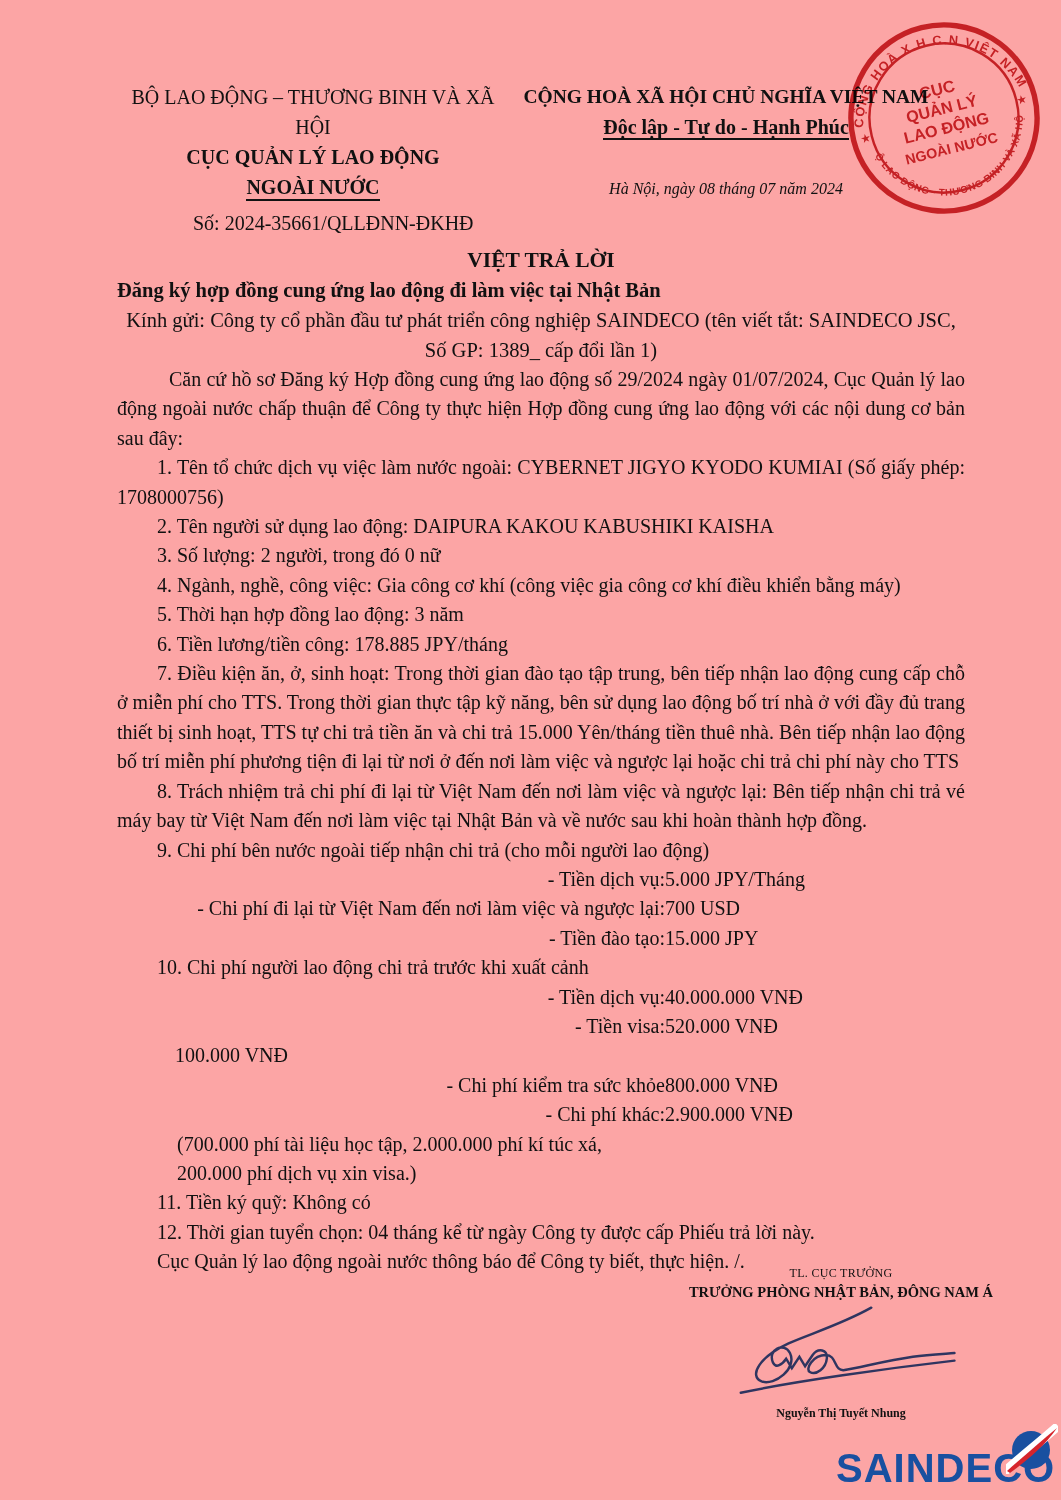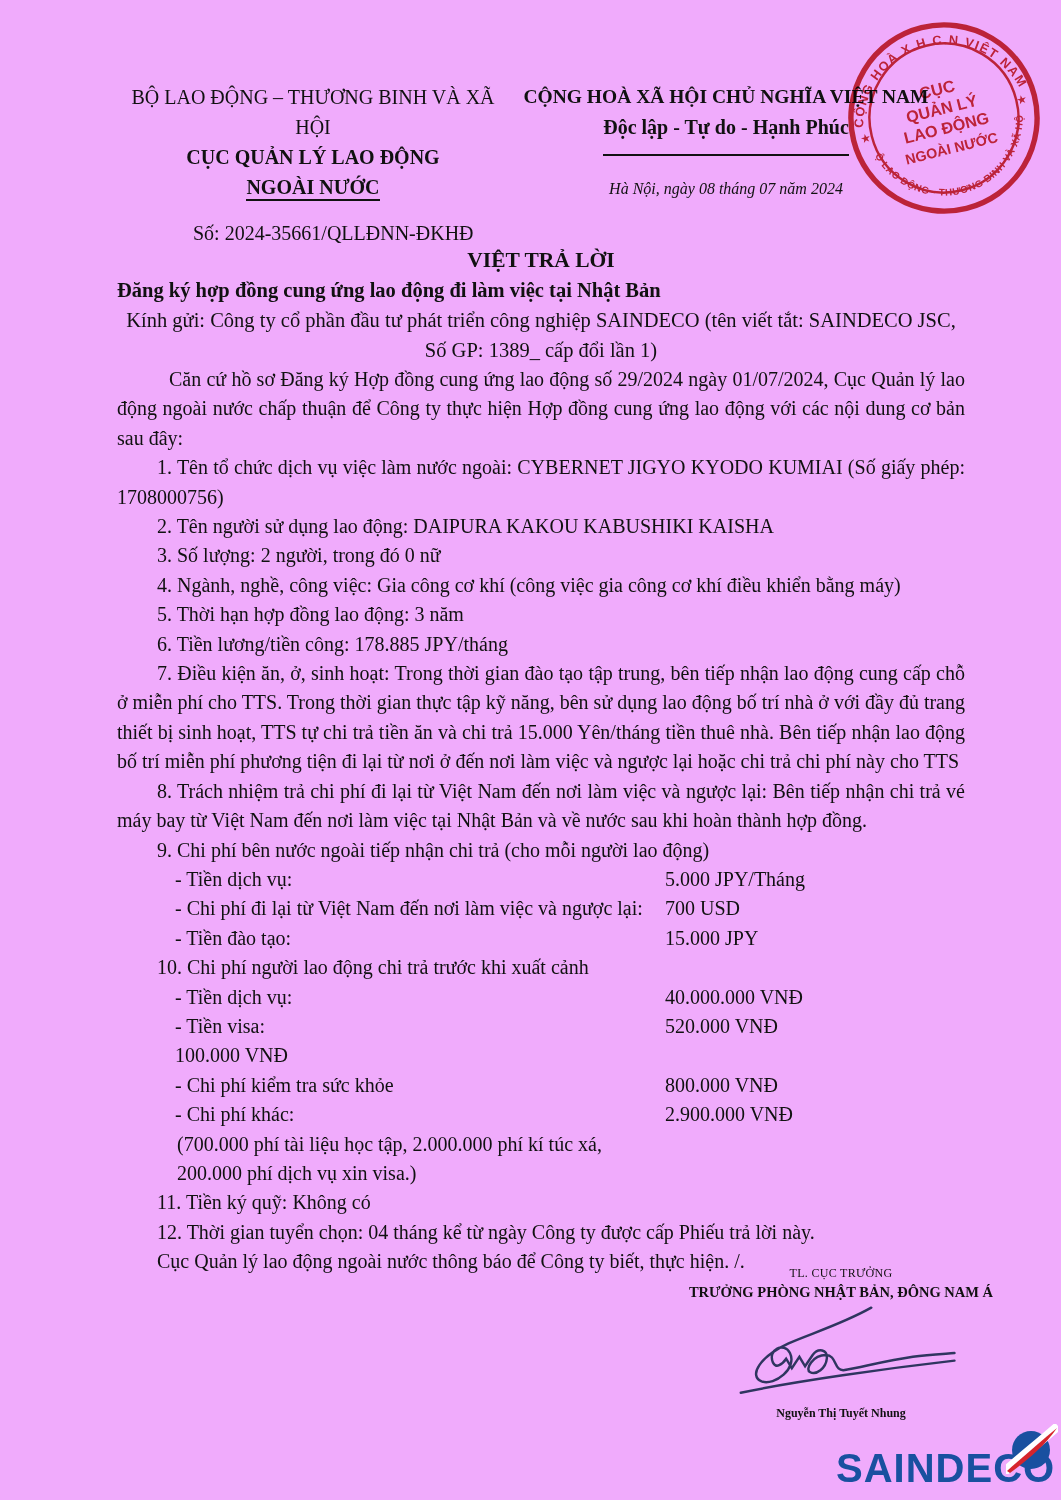--- a/index.html
+++ b/index.html
@@ -1,46 +1,46 @@
 <!DOCTYPE html>
 <html lang="vi"><head>
 <meta charset="utf-8">
 <title>Phiếu trả lời</title>
 <style>
   html,body{margin:0;padding:0;background:#e8e8e8;}
   .page{
     position:relative;width:1061px;height:1500px;margin:0 auto;
-    background:#f0abfc;color:#111;overflow:hidden;
+    background:#fca5a5;color:#111;overflow:hidden;
     font-family:"Liberation Serif","DejaVu Serif",serif;
   }
   
   .header-left{position:absolute;left:115px;top:82px;width:396px;text-align:center;font-size:20px;line-height:30px;}
   .org-parent{font-weight:normal;}
   .org-unit{font-weight:bold;}
   .org-unit-2 span{border-bottom:2.5px solid #111;padding-bottom:1px;}
-  .doc-number{position:absolute;left:193px;top:222px;font-size:20px;}
+  .doc-number{position:absolute;left:193px;top:212px;font-size:20px;}
 
   .header-right{position:absolute;left:500px;top:82px;width:452px;text-align:center;}
   .motto-1{font-weight:bold;font-size:19.5px;line-height:30px;}
   .motto-2{font-weight:bold;font-size:20px;line-height:30px;}
-  .motto-2 span{border-bottom:2.5px solid #111;padding-bottom:16px;}
+  .motto-2 span{border-bottom:2.5px solid #111;padding-bottom:0;}
   .place-date{margin-top:38px;font-style:italic;font-size:16px;}
 
   .stamp{position:absolute;left:846px;top:20px;width:196px;height:196px;mix-blend-mode:multiply;opacity:.94;}
 
   
   .main{position:absolute;left:117px;top:246px;width:848px;font-size:20px;line-height:29.4px;}
   .doc-title{margin:0;font-size:21.5px;font-weight:bold;text-align:center;line-height:29px;}
   .doc-subtitle{margin:0;font-size:20.5px;font-weight:bold;text-align:left;line-height:30px;}
   .recipient{margin:0;text-align:center;line-height:30px;font-size:20.5px;}
   .par{margin:0;text-align:justify;}
   .indent-lg{text-indent:52px;}
   .indent{text-indent:40px;}
   .fee-row{display:flex;padding-left:58px;}
-  .fee-label{flex:0 0 490px;}
+  .fee-label{flex:0 0 490px;text-align:right;}
   .fee-value{flex:1;}
   .note{padding-left:60px;}
 
   
   .sign-block{position:absolute;left:645px;top:1264px;width:392px;text-align:center;}
   .sign-delegation{font-weight:normal;font-size:12px;line-height:19px;letter-spacing:.3px;}
   .sign-title{font-weight:bold;font-size:14.5px;line-height:19px;}
   .sign-svg{display:block;margin:0 auto;}
   .sign-name{font-weight:bold;font-size:12px;margin-top:0px;}
 

